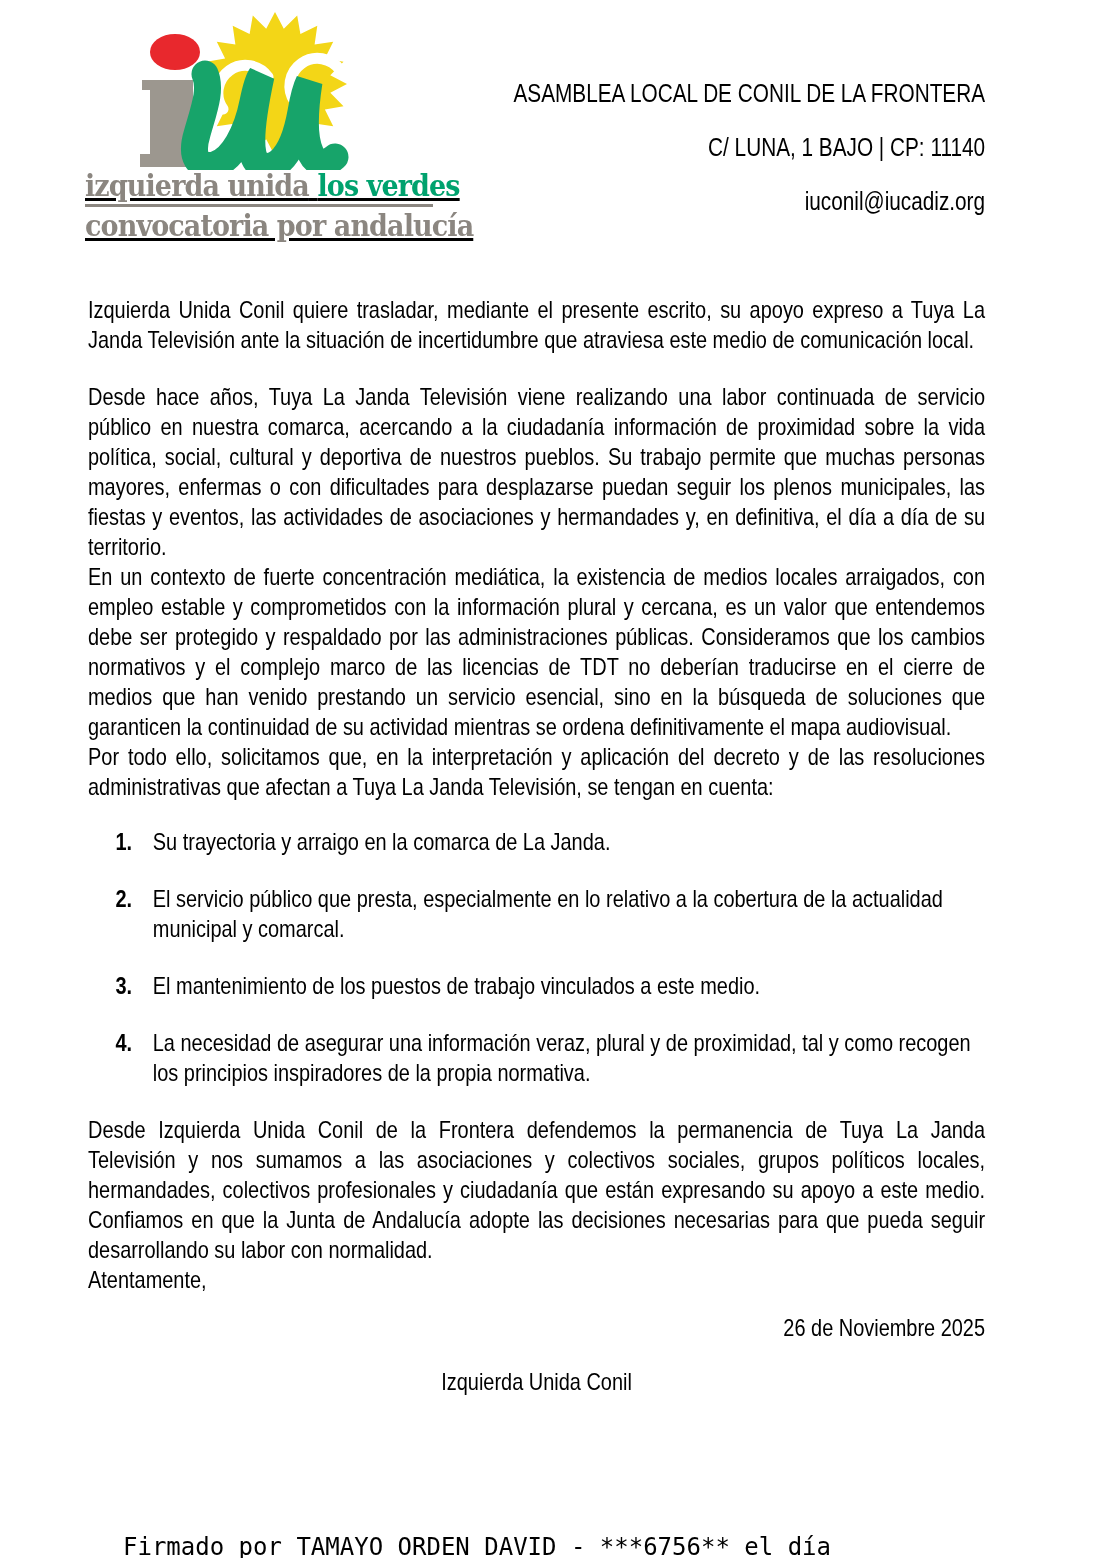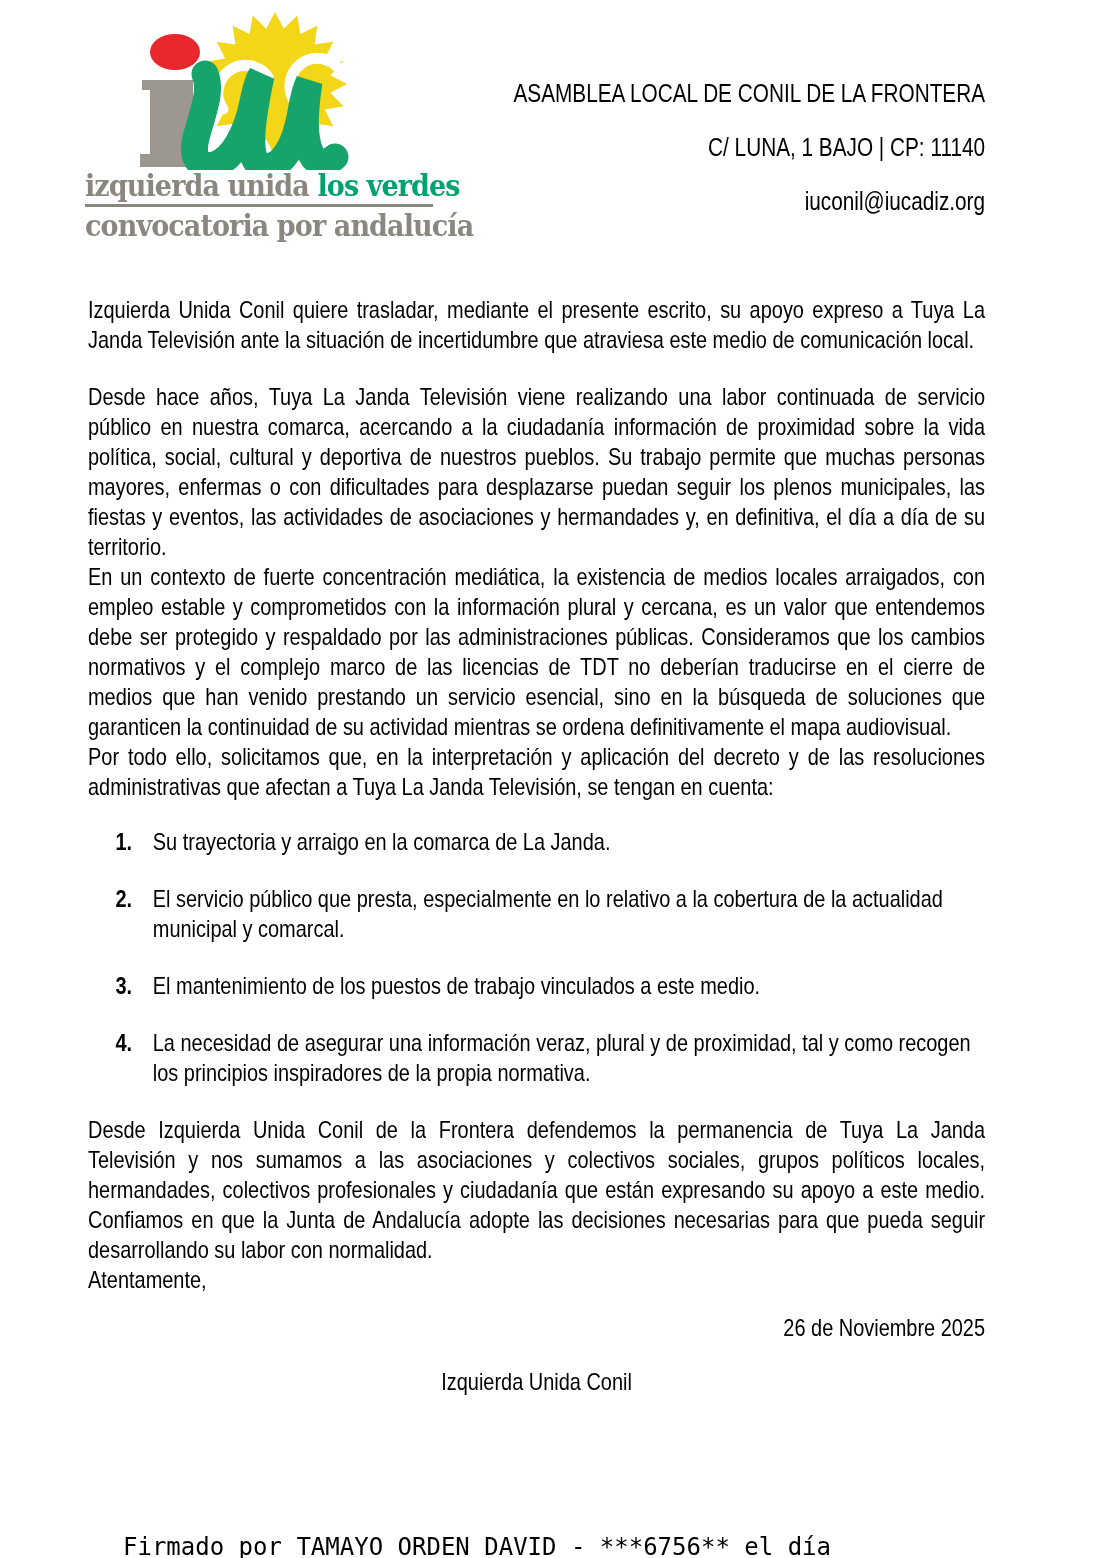--- a/index.html
+++ b/index.html
@@ -7,21 +7,21 @@
   .page {
     position:relative;
     width:1102px; height:1558px;
     background:#ffffff;
     overflow:hidden;
     font-family:"Liberation Sans", sans-serif;
     color:#000000;
   }
 
   
-  .logo { position:absolute; left:85px; top:10px; width:352px; }
+  .logo { position:absolute; left:85px; top:10px; width:352px;text-decoration:underline; }
   .logo svg { display:block; }
   .logo-text1, .logo-text2 {
     font-family:"DejaVu Serif", serif;
     font-weight:bold;
     font-size:30px;
     line-height:32px;
     letter-spacing:-1px;
     white-space:nowrap;
     transform:scaleX(0.9);
     transform-origin:0 0;

